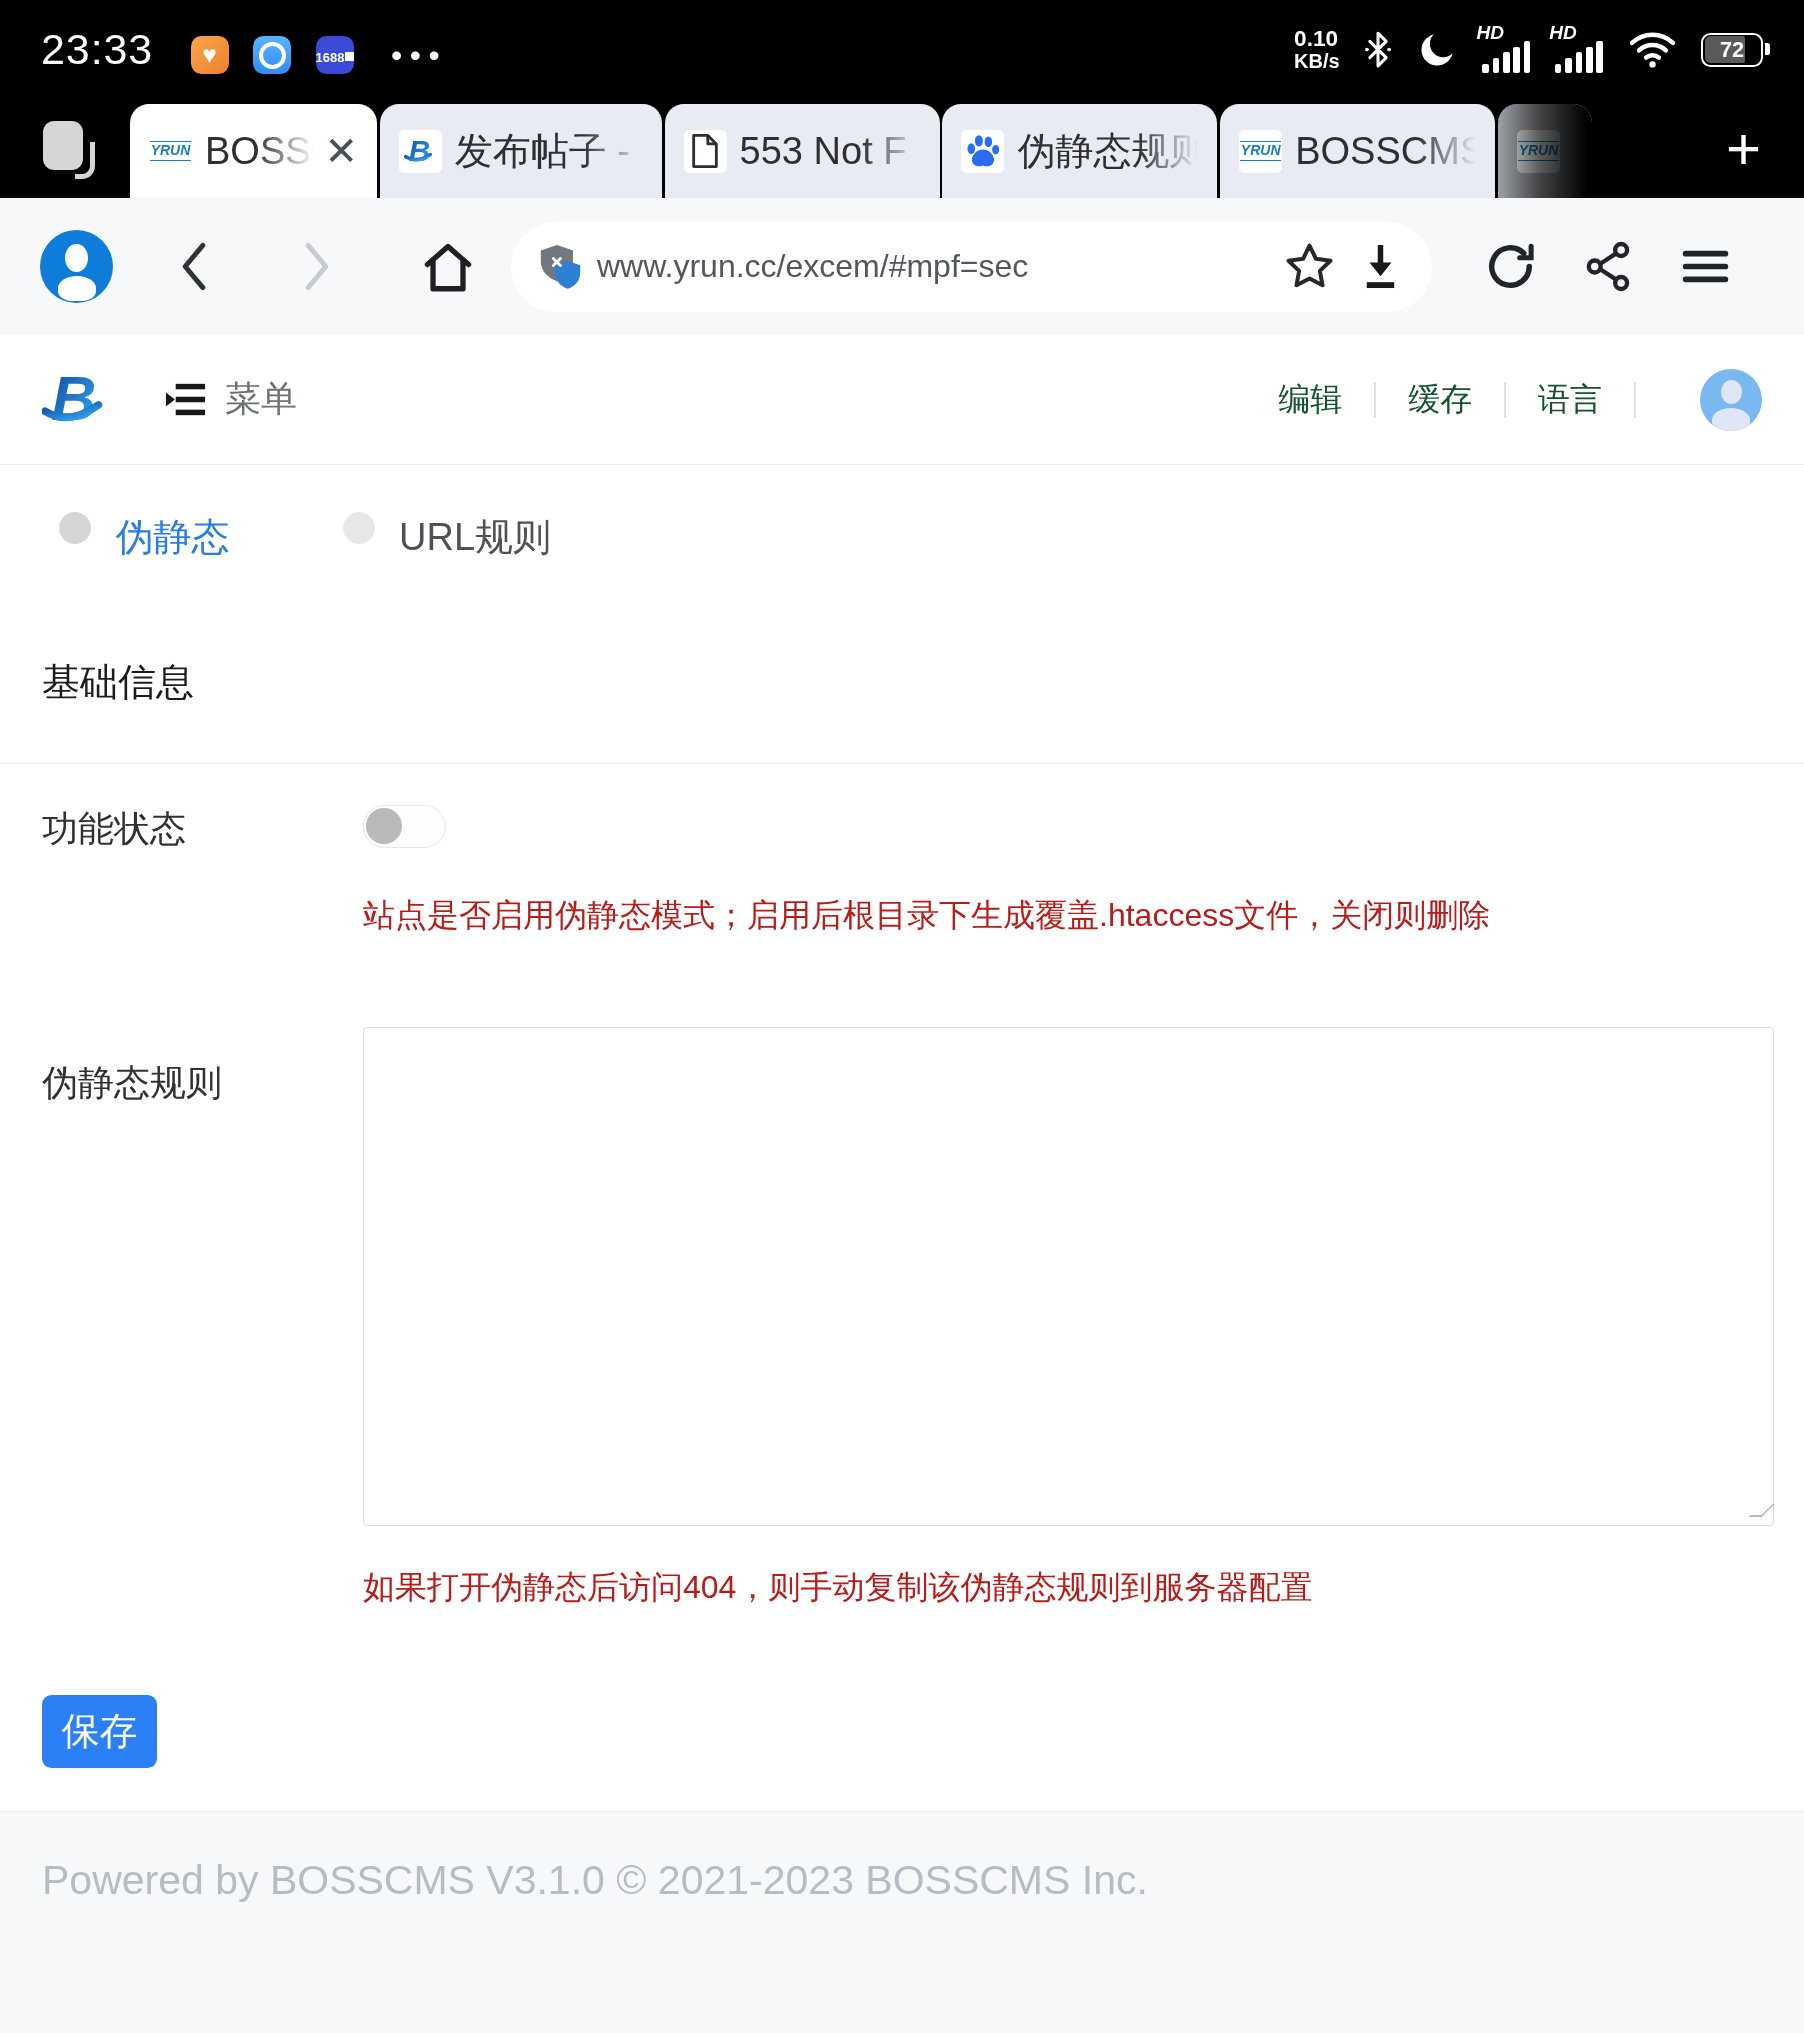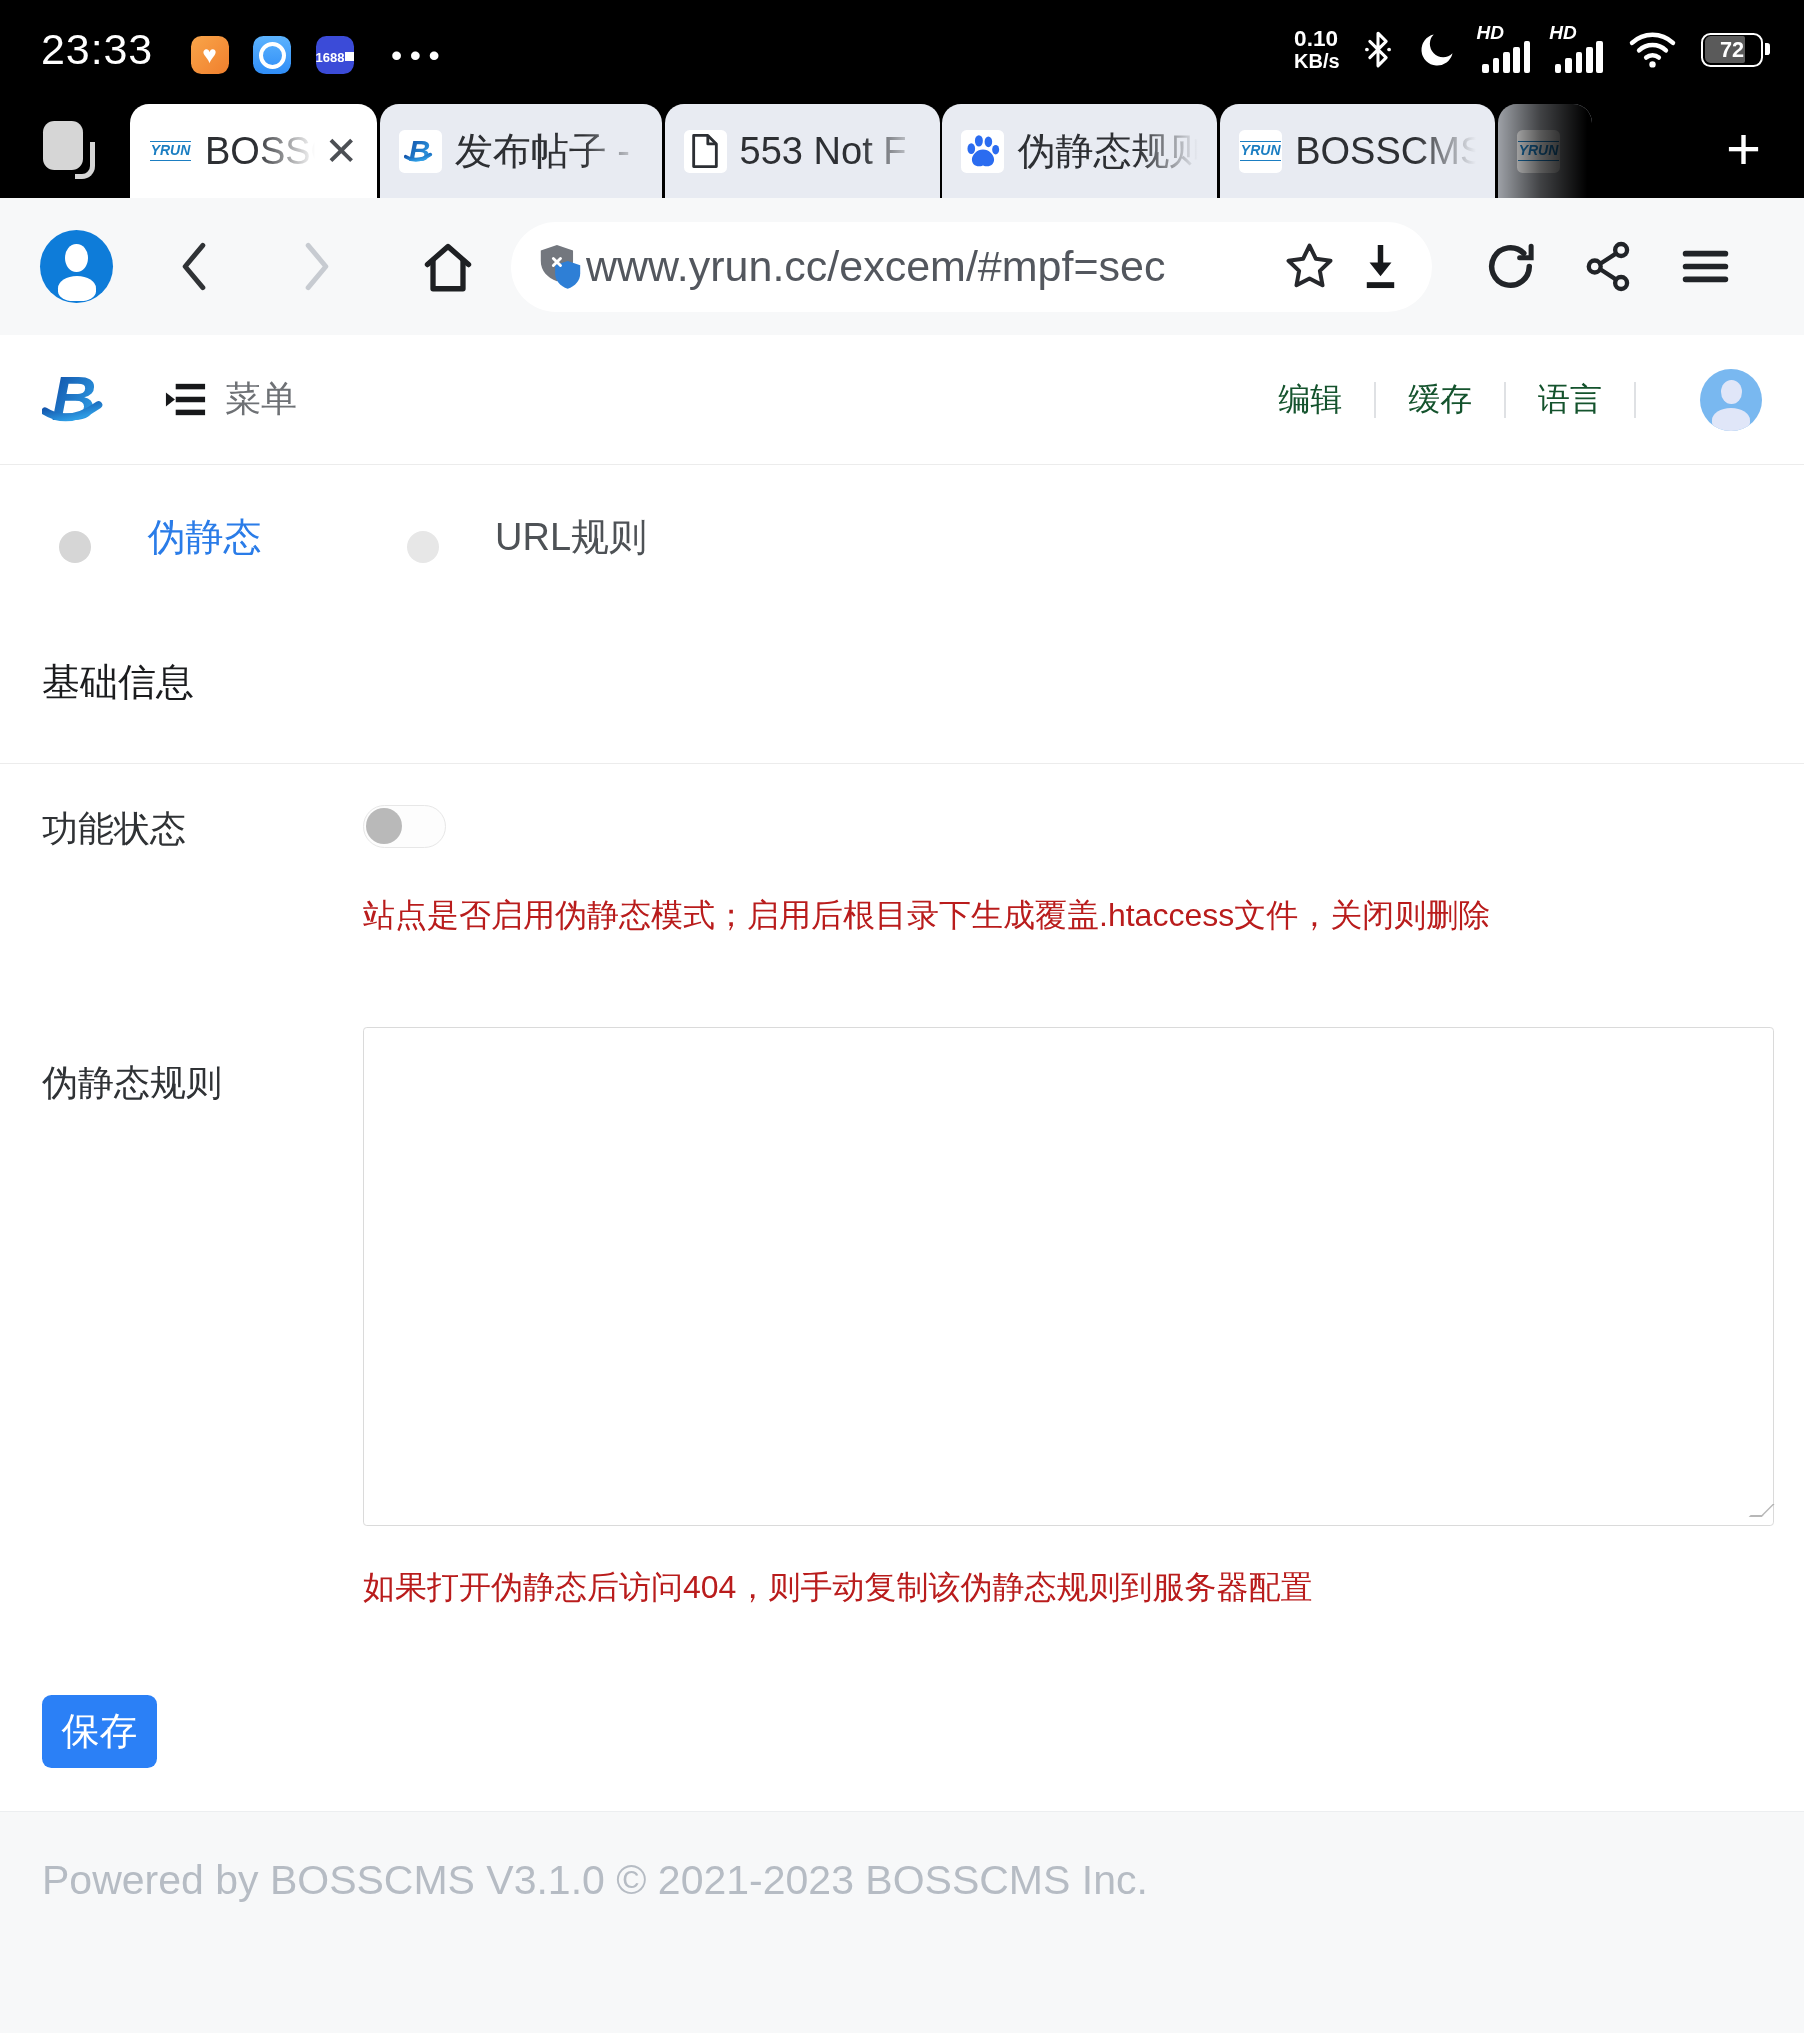--- a/index.html
+++ b/index.html
@@ -56,37 +56,37 @@
   
   .nav-bar{height:137px;background:#f7f8f9;display:flex;align-items:center;padding:0 40px;box-sizing:border-box;}
   .nav-avatar{width:73px;height:73px;border-radius:50%;background:#0e7cd9;position:relative;flex:none;overflow:hidden;}
   .nav-avatar::before{content:"";position:absolute;left:25.4px;top:14px;width:22.6px;height:28px;background:#fff;border-radius:50%;}
   .nav-avatar::after{content:"";position:absolute;left:18px;top:46px;width:38px;height:24.5px;background:#fff;border-radius:50% 50% 40% 40%;}
   .nav-ico{flex:none;display:flex;align-items:center;justify-content:center;}
   .nav-back{margin-left:62px;}
   .nav-fwd{margin-left:85px;}
   .nav-home{margin-left:83px;}
   .url-pill{height:90px;border-radius:45px;background:#fff;display:flex;align-items:center;padding:0 28px;box-sizing:border-box;margin:0 34px;width:921px;flex:none;}
-  .url-text{font-size:43px;color:#53575e;white-space:nowrap;overflow:hidden;flex:1;margin-left:4px;}
+  .url-text{font-size:32px;color:#53575e;white-space:nowrap;overflow:hidden;flex:1;margin-left:15px;}
   .pill-ico{flex:none;margin-left:21px;display:flex;align-items:center;}
   .nav-right-ico{flex:none;margin-left:43px;display:flex;align-items:center;}
 
   
   .site-header{height:130px;background:#fff;border-bottom:1.9px solid #ececec;display:flex;align-items:center;padding:0 42px;box-sizing:border-box;}
   .menu-group{display:flex;align-items:center;margin-left:53px;}
   .menu-label{font-size:36px;color:#6e7175;margin-left:15px;}
   .header-right{margin-left:auto;display:flex;align-items:center;}
   .hdr-link{font-size:32px;color:#14532d;}
   .hdr-sep{width:1.9px;height:36px;background:#dfe1e4;margin:0 32px;}
   .header-avatar{width:62px;height:62px;border-radius:50%;background:#79b8f0;position:relative;overflow:hidden;margin-left:32px;flex:none;}
   .header-avatar::before{content:"";position:absolute;left:21px;top:11.3px;width:21px;height:24.5px;background:#e0e6f8;border-radius:50%;}
   .header-avatar::after{content:"";position:absolute;left:12.2px;top:39px;width:38px;height:24.5px;background:#e0e6f8;border-radius:50% 50% 40% 40%;}
 
   
-  .radio-row{display:flex;align-items:flex-end;padding:47px 0 41px 59px;gap:32px;}
+  .radio-row{display:flex;align-items:flex-start;padding:47px 0 41px 59px;}
   .radio-dot{width:32px;height:32px;border-radius:50%;flex:none;}
   .radio-dot.d1{background:#d6d6d6;}
   .radio-dot.d2{background:#e7e7e7;margin-left:113px;}
   .radio-label{font-size:38px;margin-left:24.5px;}
   .radio-label.active{color:#2a7ce8;}
   .radio-label.idle{color:#4e5256;}
 
   .section-head{padding:53px 42px 55px 42px;border-bottom:1.9px solid #ececec;}
   .section-title{font-size:38px;color:#1b1c1e;}
 

